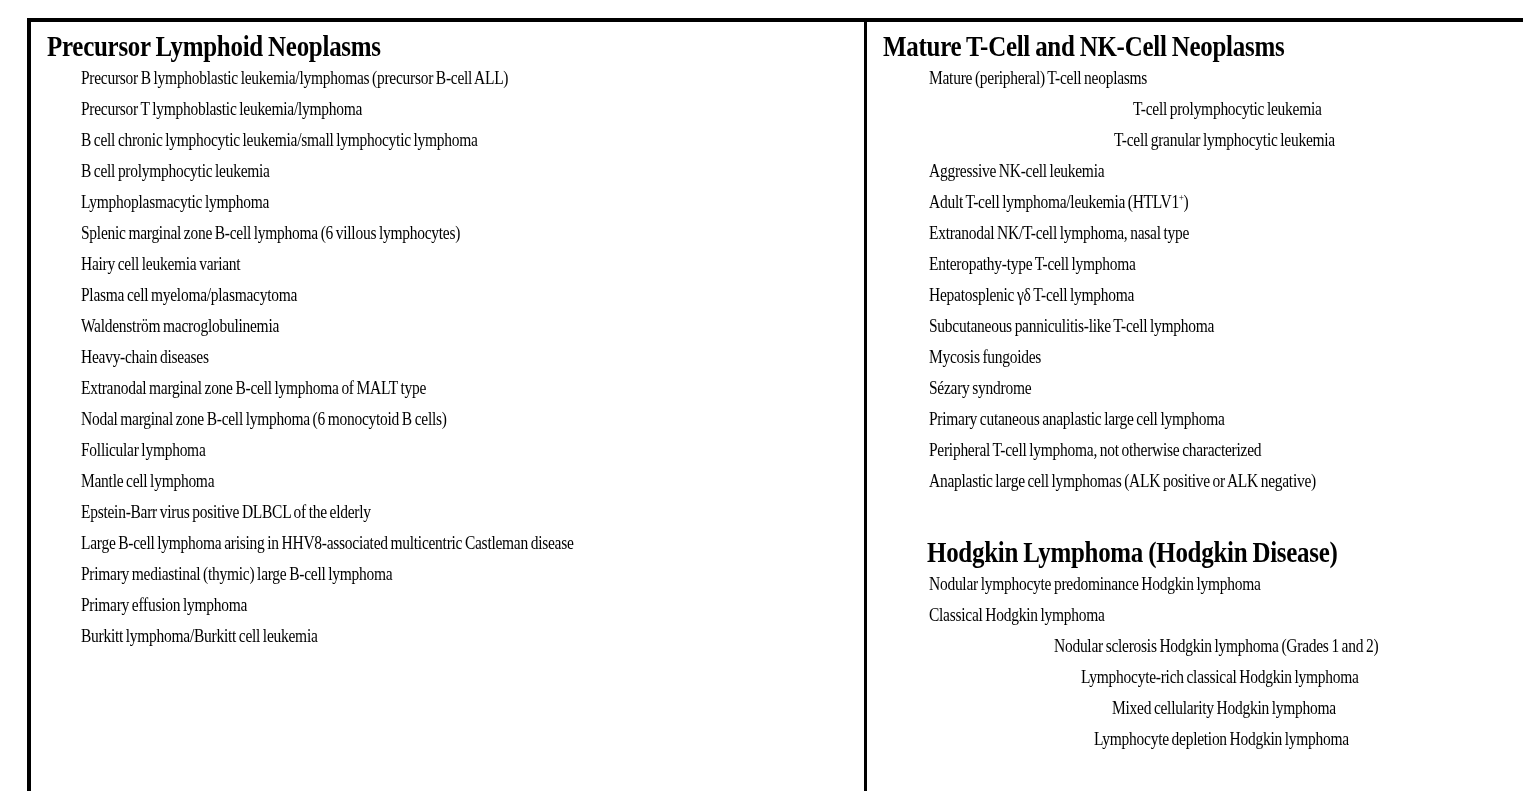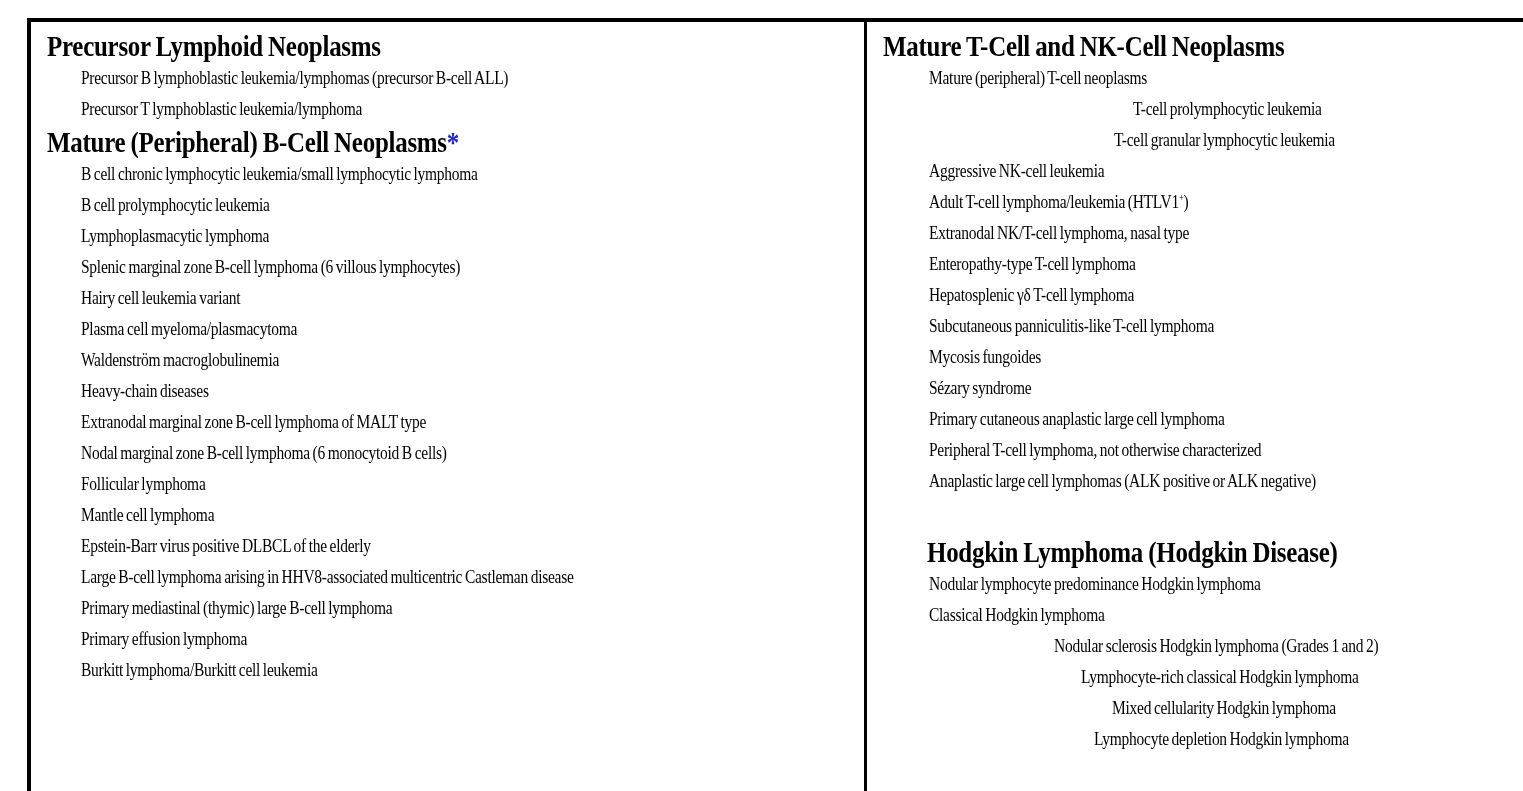--- a/index.html
+++ b/index.html
@@ -74,21 +74,20 @@
 
     <section>
       <h2 class="heading"><span class="cond"><span>Precursor Lymphoid Neoplasms</span></span></h2>
       <div class="items">
           <div class="item indent-1"><span class="cond"><span>Precursor B lymphoblastic leukemia/lymphomas (precursor B-cell ALL)</span></span></div>
           <div class="item indent-1"><span class="cond"><span>Precursor T lymphoblastic leukemia/lymphoma</span></span></div>
         </div>
     </section>
 
     <section>
-      <h2 class="heading"><span class="cond"><span>Mature (Peripheral) B-Cell Neoplasms</span><span class="star">*</span></span></h2>
       <div class="items">
           <div class="item indent-1"><span class="cond"><span>B cell chronic lymphocytic leukemia/small lymphocytic lymphoma</span></span></div>
           <div class="item indent-1"><span class="cond"><span>B cell prolymphocytic leukemia</span></span></div>
           <div class="item indent-1"><span class="cond"><span>Lymphoplasmacytic lymphoma</span></span></div>
           <div class="item indent-1"><span class="cond"><span>Splenic marginal zone B-cell lymphoma (6 villous lymphocytes)</span></span></div>
           <div class="item indent-1"><span class="cond"><span>Hairy cell leukemia variant</span></span></div>
           <div class="item indent-1"><span class="cond"><span>Plasma cell myeloma/plasmacytoma</span></span></div>
           <div class="item indent-1"><span class="cond"><span>Waldenström macroglobulinemia</span></span></div>
           <div class="item indent-1"><span class="cond"><span>Heavy-chain diseases</span></span></div>
           <div class="item indent-1"><span class="cond"><span>Extranodal marginal zone B-cell lymphoma of MALT type</span></span></div>

